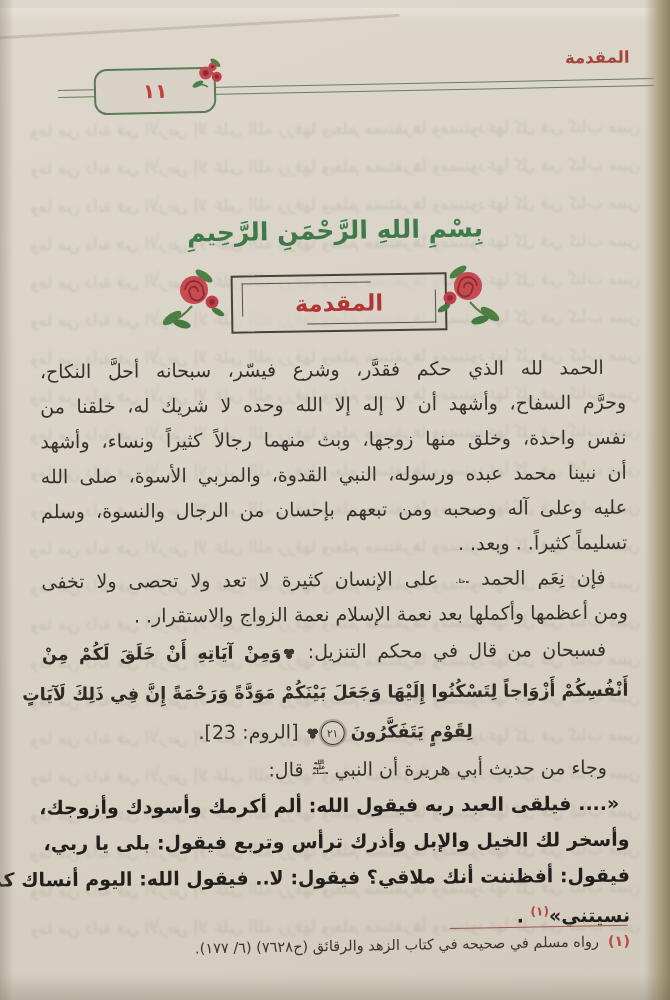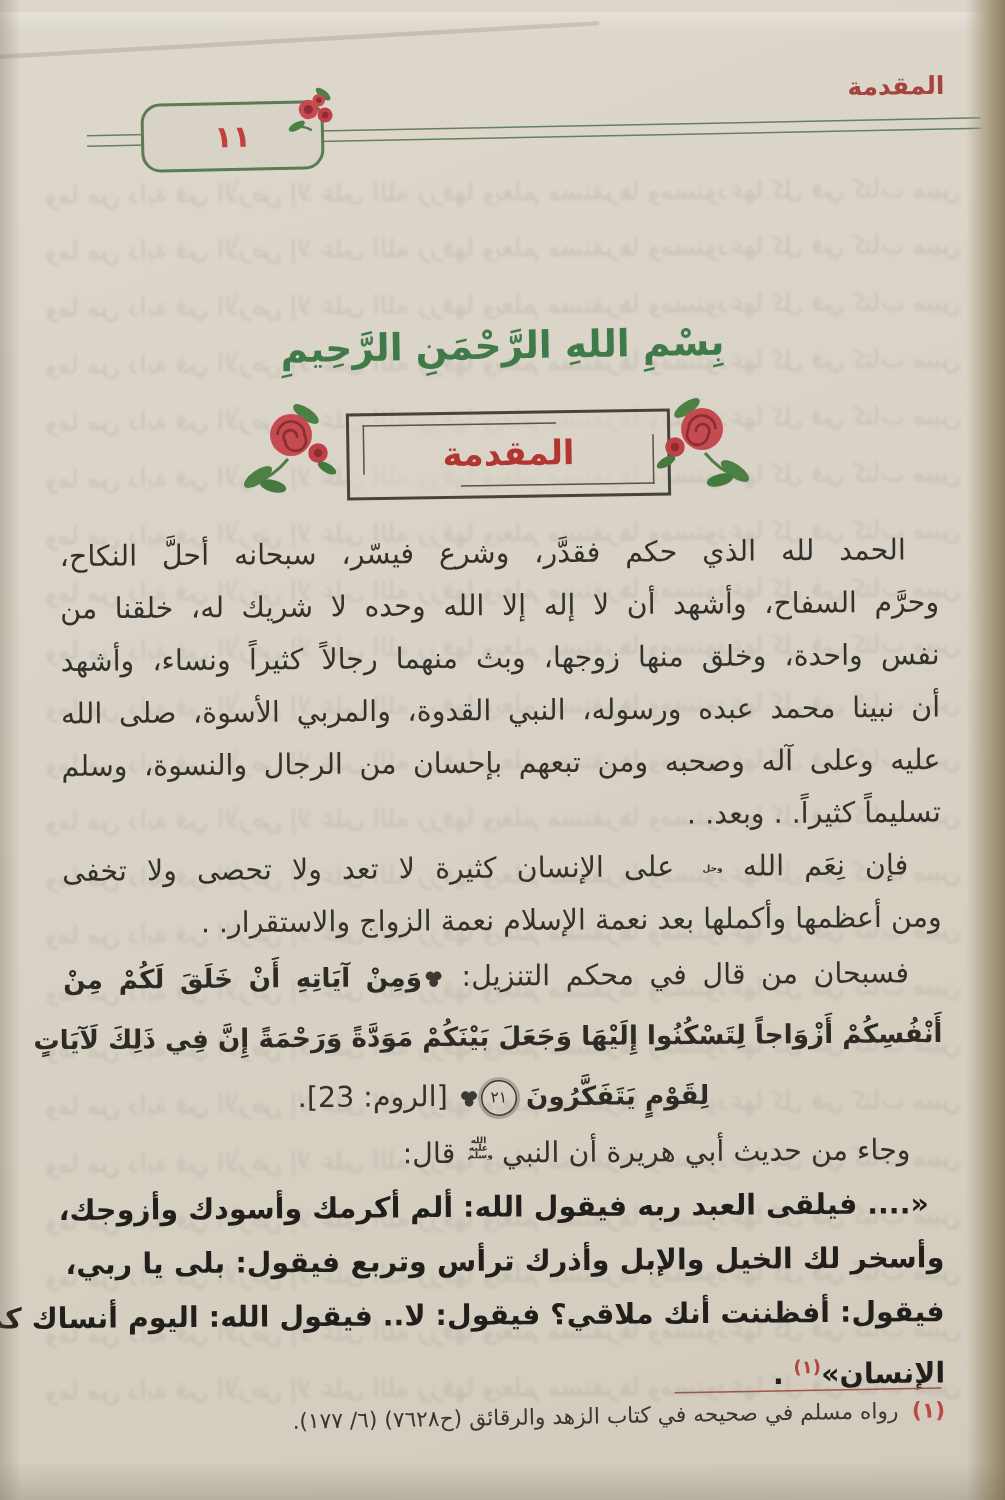--- a/index.html
+++ b/index.html
@@ -178,36 +178,36 @@
   <div class="body-text" id="body-text">
       <div class="para ">
         <div class="line "><span>الحمد لله الذي حكم فقدَّر، وشرع فيسّر، سبحانه أحلَّ النكاح،</span></div>
         <div class="line "><span>وحرَّم السفاح، وأشهد أن لا إله إلا الله وحده لا شريك له، خلقنا من</span></div>
         <div class="line "><span>نفس واحدة، وخلق منها زوجها، وبث منهما رجالاً كثيراً ونساء، وأشهد</span></div>
         <div class="line "><span>أن نبينا محمد عبده ورسوله، النبي القدوة، والمربي الأسوة، صلى الله</span></div>
         <div class="line "><span>عليه وعلى آله وصحبه ومن تبعهم بإحسان من الرجال والنسوة، وسلم</span></div>
         <div class="line end"><span>تسليماً كثيراً. . وبعد. .</span></div>
       </div>
       <div class="para ">
-        <div class="line "><span>فإن نِعَم الله </span><span class="honorific">عز وجل</span><span> على الإنسان كثيرة لا تعد ولا تحصى ولا تخفى</span></div>
+        <div class="line "><span>فإن نِعَم الحمد </span><span class="honorific">عز وجل</span><span> على الإنسان كثيرة لا تعد ولا تحصى ولا تخفى</span></div>
         <div class="line end"><span>ومن أعظمها وأكملها بعد نعمة الإسلام نعمة الزواج والاستقرار. .</span></div>
       </div>
       <div class="para verse">
         <div class="line "><span>فسبحان من قال في محكم التنزيل: </span><span class="vmark"></span><span class="q">وَمِنْ آيَاتِهِ أَنْ خَلَقَ لَكُمْ مِنْ</span></div>
         <div class="line "><span class="q">أَنْفُسِكُمْ أَزْوَاجاً لِتَسْكُنُوا إِلَيْهَا وَجَعَلَ بَيْنَكُمْ مَوَدَّةً وَرَحْمَةً إِنَّ فِي ذَلِكَ لَآيَاتٍ</span></div>
         <div class="line center"><span class="q">لِقَوْمٍ يَتَفَكَّرُونَ </span><span class="ayah">٢١</span><span class="vmark"></span><span> [الروم: 23].</span></div>
       </div>
       <div class="para ">
         <div class="line end"><span>وجاء من حديث أبي هريرة أن النبي </span><span class="honorific">صلى الله عليه وسلم</span><span> قال:</span></div>
       </div>
       <div class="para bold tight">
         <div class="line "><span>«.... فيلقى العبد ربه فيقول الله: ألم أكرمك وأسودك وأزوجك،</span></div>
         <div class="line "><span>وأسخر لك الخيل والإبل وأذرك ترأس وتربع فيقول: بلى يا ربي،</span></div>
         <div class="line "><span>فيقول: أفظننت أنك ملاقي؟ فيقول: لا.. فيقول الله: اليوم أنساك كما</span></div>
-        <div class="line end"><span>الإنسان»</span><span class="fn-ref">(١)</span><span> .</span></div>
+        <div class="line end"><span>نسيتني»</span><span class="fn-ref">(١)</span><span> .</span></div>
       </div>
     </div>
 
   <div class="footnote">
     <div class="fn-rule"></div>
     <div class="fn-line">
       <span class="fn-marker">(١)</span>
       <span>رواه مسلم في صحيحه في كتاب الزهد والرقائق (ح٧٦٢٨) (٦/ ١٧٧).</span>
     </div>
   </div>

